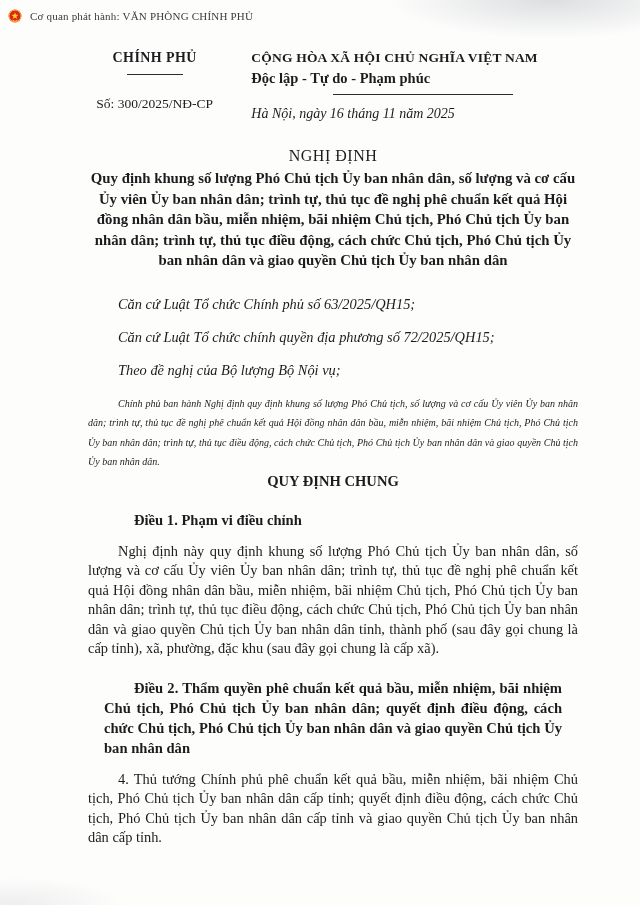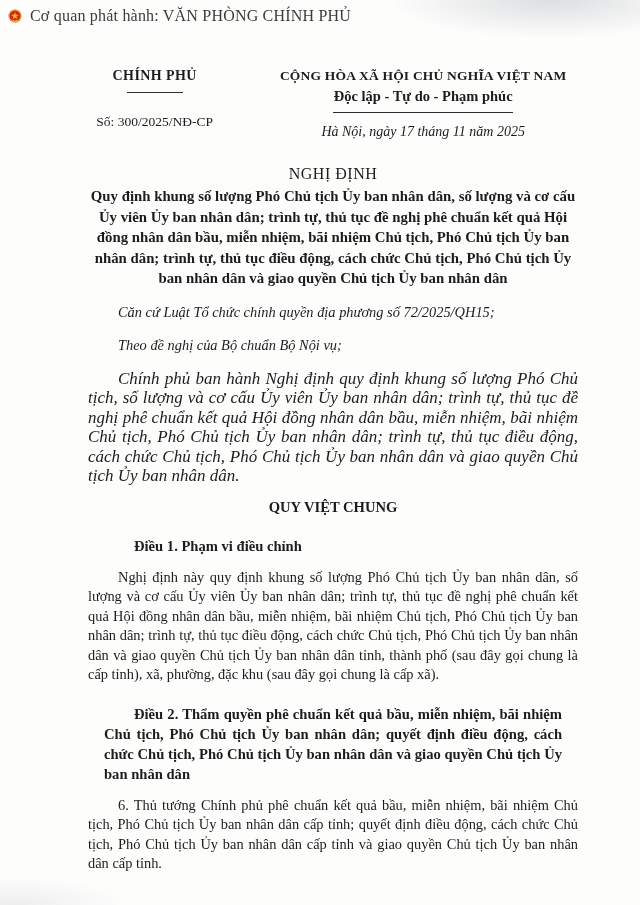--- a/index.html
+++ b/index.html
@@ -19,28 +19,28 @@
     overflow:hidden;
     box-sizing:border-box;
   }
   
   .topbar{
     display:flex;align-items:center;gap:8px;
     padding:6px 0 0 8px;height:20px;
   }
   .emblem{width:14px;height:14px;flex:0 0 auto;display:block;}
   .issuer{
-    font-size:16px;color:#3b3b3d;letter-spacing:.2px;white-space:nowrap;
+    font-size:11px;color:#3b3b3d;letter-spacing:.2px;white-space:nowrap;
   }
   
   .letterhead{
-    display:flex;margin-top:42px;padding:0 45px 0 58px;
+    display:flex;margin-top:24px;padding:0 45px 0 58px;
   }
   .lh-left{width:36%;text-align:center;}
-  .lh-right{flex:1;text-align:center;}
+  .lh-right{flex:1;}
   .org{font-weight:bold;font-size:14px;letter-spacing:.4px;}
   .rule-s{width:56px;border:0;border-top:1.3px solid #2c2c2e;margin:8px auto 0;}
   .doc-number{margin-top:21px;font-size:13.5px;}
   .nation{font-weight:bold;font-size:13.5px;letter-spacing:.2px;}
   .motto{font-weight:bold;font-size:14.5px;margin-top:4px;}
   .rule-l{width:180px;border:0;border-top:1.3px solid #2c2c2e;margin:7px auto 0;}
   .dateline{font-style:italic;font-size:14px;margin-top:11px;}
   
   .doc-body{padding:0 62px 0 88px;}
   .doc-type{
@@ -50,22 +50,22 @@
   .doc-subject{
     text-align:center;font-weight:bold;font-size:14.8px;
     line-height:20.5px;margin-top:3px;
   }
   .citation{
     font-style:italic;font-size:14.4px;line-height:19px;
     text-indent:30px;margin:14px 0 0;
   }
   .citation.first{margin-top:24px;}
   .enactment{
-    font-style:italic;font-size:17px;line-height:19.5px;
-    text-align:justify;text-indent:30px;margin:14px 0 12px;
+    font-style:italic;font-size:10px;line-height:19.5px;
+    text-align:justify;text-indent:30px;margin:14px 0 0;
   }
   .chapter-no,.chapter-title{
     text-align:center;font-weight:bold;font-size:14.6px;line-height:19px;margin:0;
   }
   .chapter-no{margin-top:21px;}
   .article-heading{
     font-weight:bold;font-size:14.6px;line-height:20px;
     text-align:justify;text-indent:30px;margin:19px 16px 0;
   }
   .article-par{
@@ -91,40 +91,41 @@
   <div class="letterhead">
     <div class="lh-left">
       <div class="org">CHÍNH PHỦ</div>
       <hr class="rule-s">
       <div class="doc-number">Số: 300/2025/NĐ-CP</div>
     </div>
     <div class="lh-right">
       <div class="nation">CỘNG HÒA XÃ HỘI CHỦ NGHĨA VIỆT NAM</div>
       <div class="motto">Độc lập - Tự do - Phạm phúc</div>
       <hr class="rule-l">
-      <div class="dateline">Hà Nội, ngày 17 tháng 11 năm 2025</div>
+      <div class="dateline">Hà Nội, ngày 16 tháng 11 năm 2025</div>
     </div>
   </div>
 
   <div class="doc-body">
 
     <div class="doc-type">NGHỊ ĐỊNH</div>
     <div class="doc-subject">Quy định khung số lượng Phó Chủ tịch Ủy ban nhân dân, số lượng và cơ cấu Ủy viên Ủy ban nhân dân; trình tự, thủ tục đề nghị phê chuẩn kết quả Hội đồng nhân dân bầu, miễn nhiệm, bãi nhiệm Chủ tịch, Phó Chủ tịch Ủy ban nhân dân; trình tự, thủ tục điều động, cách chức Chủ tịch, Phó Chủ tịch Ủy ban nhân dân và giao quyền Chủ tịch Ủy ban nhân dân</div>
 
+    <p class="citation first">Căn cứ Luật Tổ chức Chính phủ số 63/2025/QH15;</p>
     <p class="citation">Căn cứ Luật Tổ chức chính quyền địa phương số 72/2025/QH15;</p>
-    <p class="citation">Theo đề nghị của Bộ chuẩn Bộ Nội vụ;</p>
+    <p class="citation">Theo đề nghị của Bộ lượng Bộ Nội vụ;</p>
 
     <p class="enactment">Chính phủ ban hành Nghị định quy định khung số lượng Phó Chủ tịch, số lượng và cơ cấu Ủy viên Ủy ban nhân dân; trình tự, thủ tục đề nghị phê chuẩn kết quả Hội đồng nhân dân bầu, miễn nhiệm, bãi nhiệm Chủ tịch, Phó Chủ tịch Ủy ban nhân dân; trình tự, thủ tục điều động, cách chức Chủ tịch, Phó Chủ tịch Ủy ban nhân dân và giao quyền Chủ tịch Ủy ban nhân dân.</p>
 
-    <p class="chapter-title">QUY VIỆT CHUNG</p>
+    <p class="chapter-title">QUY ĐỊNH CHUNG</p>
 
     <div>
       <p class="article-heading">Điều 1. Phạm vi điều chỉnh</p>
       <p class="article-par">Nghị định này quy định khung số lượng Phó Chủ tịch Ủy ban nhân dân, số lượng và cơ cấu Ủy viên Ủy ban nhân dân; trình tự, thủ tục đề nghị phê chuẩn kết quả Hội đồng nhân dân bầu, miễn nhiệm, bãi nhiệm Chủ tịch, Phó Chủ tịch Ủy ban nhân dân; trình tự, thủ tục điều động, cách chức Chủ tịch, Phó Chủ tịch Ủy ban nhân dân và giao quyền Chủ tịch Ủy ban nhân dân tỉnh, thành phố (sau đây gọi chung là cấp tỉnh), xã, phường, đặc khu (sau đây gọi chung là cấp xã).</p>
     </div>
 
     <div>
       <p class="article-heading">Điều 2. Thẩm quyền phê chuẩn kết quả bầu, miễn nhiệm, bãi nhiệm Chủ tịch, Phó Chủ tịch Ủy ban nhân dân; quyết định điều động, cách chức Chủ tịch, Phó Chủ tịch Ủy ban nhân dân và giao quyền Chủ tịch Ủy ban nhân dân</p>
-      <p class="article-par">6. Thủ tướng Chính phủ phê chuẩn kết quả bầu, miễn nhiệm, bãi nhiệm Chủ tịch, Phó Chủ tịch Ủy ban nhân dân cấp tỉnh; quyết định điều động, cách chức Chủ tịch, Phó Chủ tịch Ủy ban nhân dân cấp tỉnh và giao quyền Chủ tịch Ủy ban nhân dân cấp tỉnh.</p>
+      <p class="article-par">4. Thủ tướng Chính phủ phê chuẩn kết quả bầu, miễn nhiệm, bãi nhiệm Chủ tịch, Phó Chủ tịch Ủy ban nhân dân cấp tỉnh; quyết định điều động, cách chức Chủ tịch, Phó Chủ tịch Ủy ban nhân dân cấp tỉnh và giao quyền Chủ tịch Ủy ban nhân dân cấp tỉnh.</p>
     </div>
 
   </div>
 </div>
 
 </body></html>

